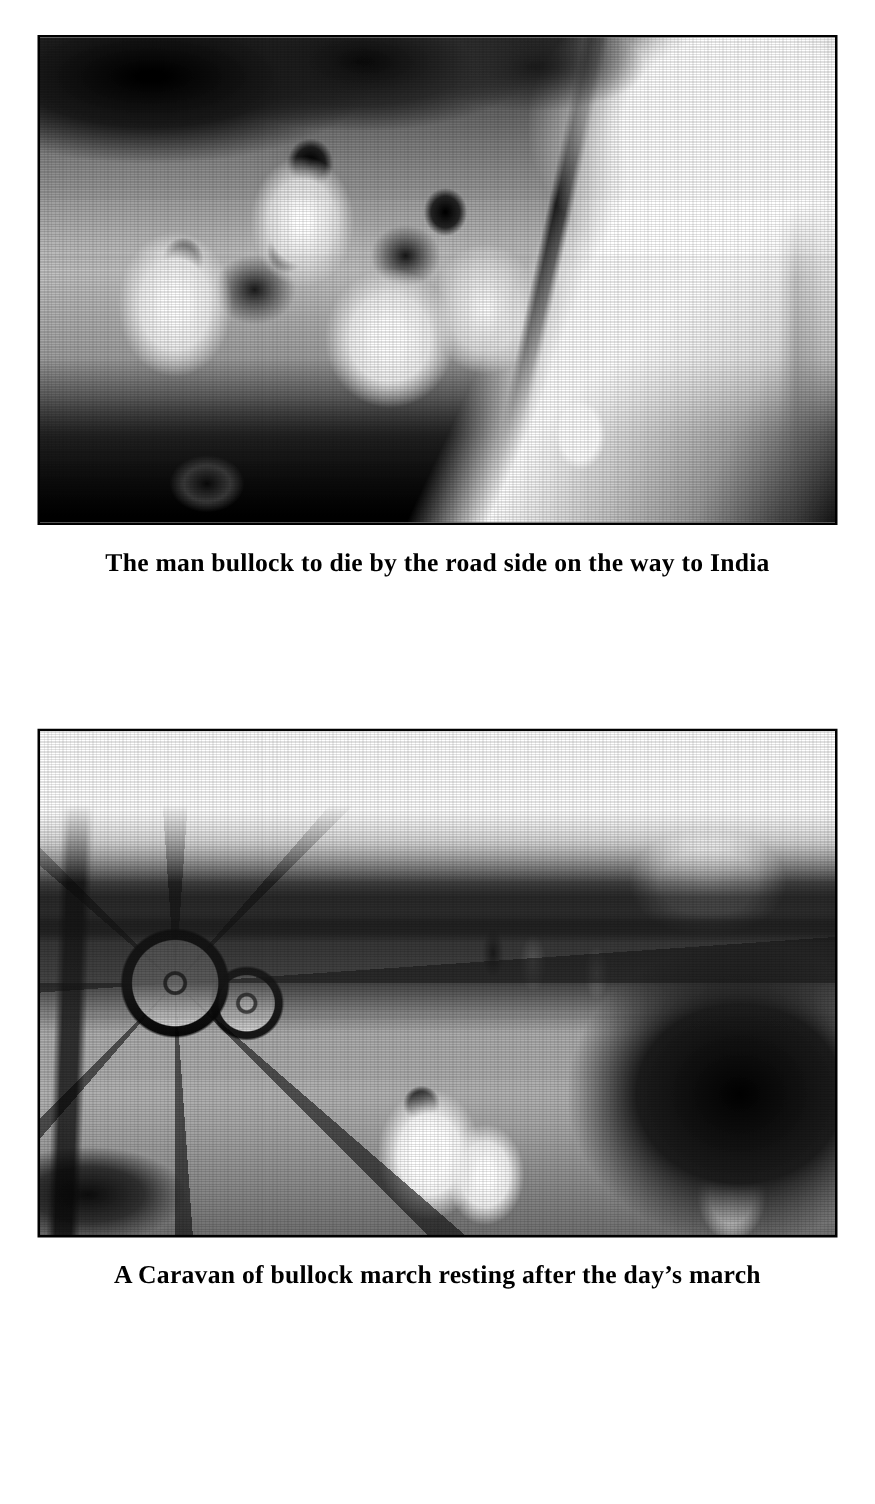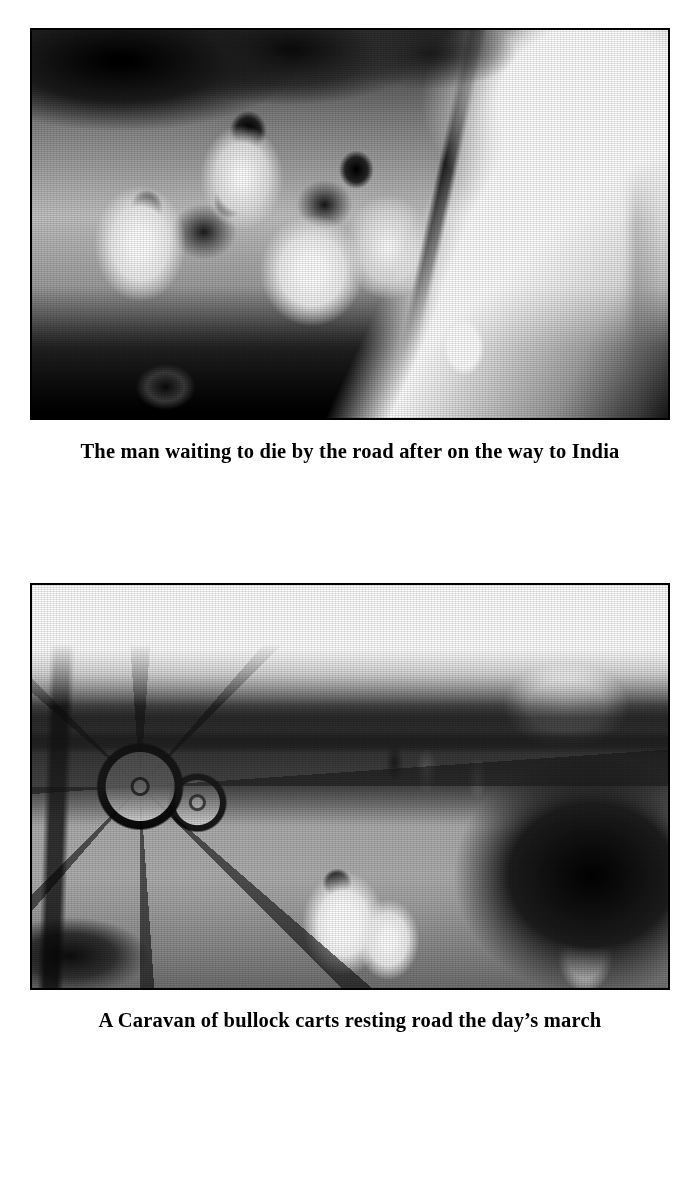--- a/index.html
+++ b/index.html
@@ -158,24 +158,24 @@
 </head>
 <body>
 
 <div class="page">
 
   <div class="figure" id="figure-1">
     <div class="photo-frame">
       <div class="photo" id="photo-1"></div>
       <div class="grain"></div>
     </div>
-    <div class="caption">The man waiting to die by the road after on the way to India</div>
+    <div class="caption">The man bullock to die by the road side on the way to India</div>
   </div>
 
   <div class="figure" id="figure-2">
     <div class="photo-frame">
       <div class="photo" id="photo-2"></div>
       <div class="grain"></div>
     </div>
-    <div class="caption">A Caravan of bullock carts resting road the day’s march</div>
+    <div class="caption">A Caravan of bullock march resting after the day’s march</div>
   </div>
 
 </div>
 
 </body></html>

